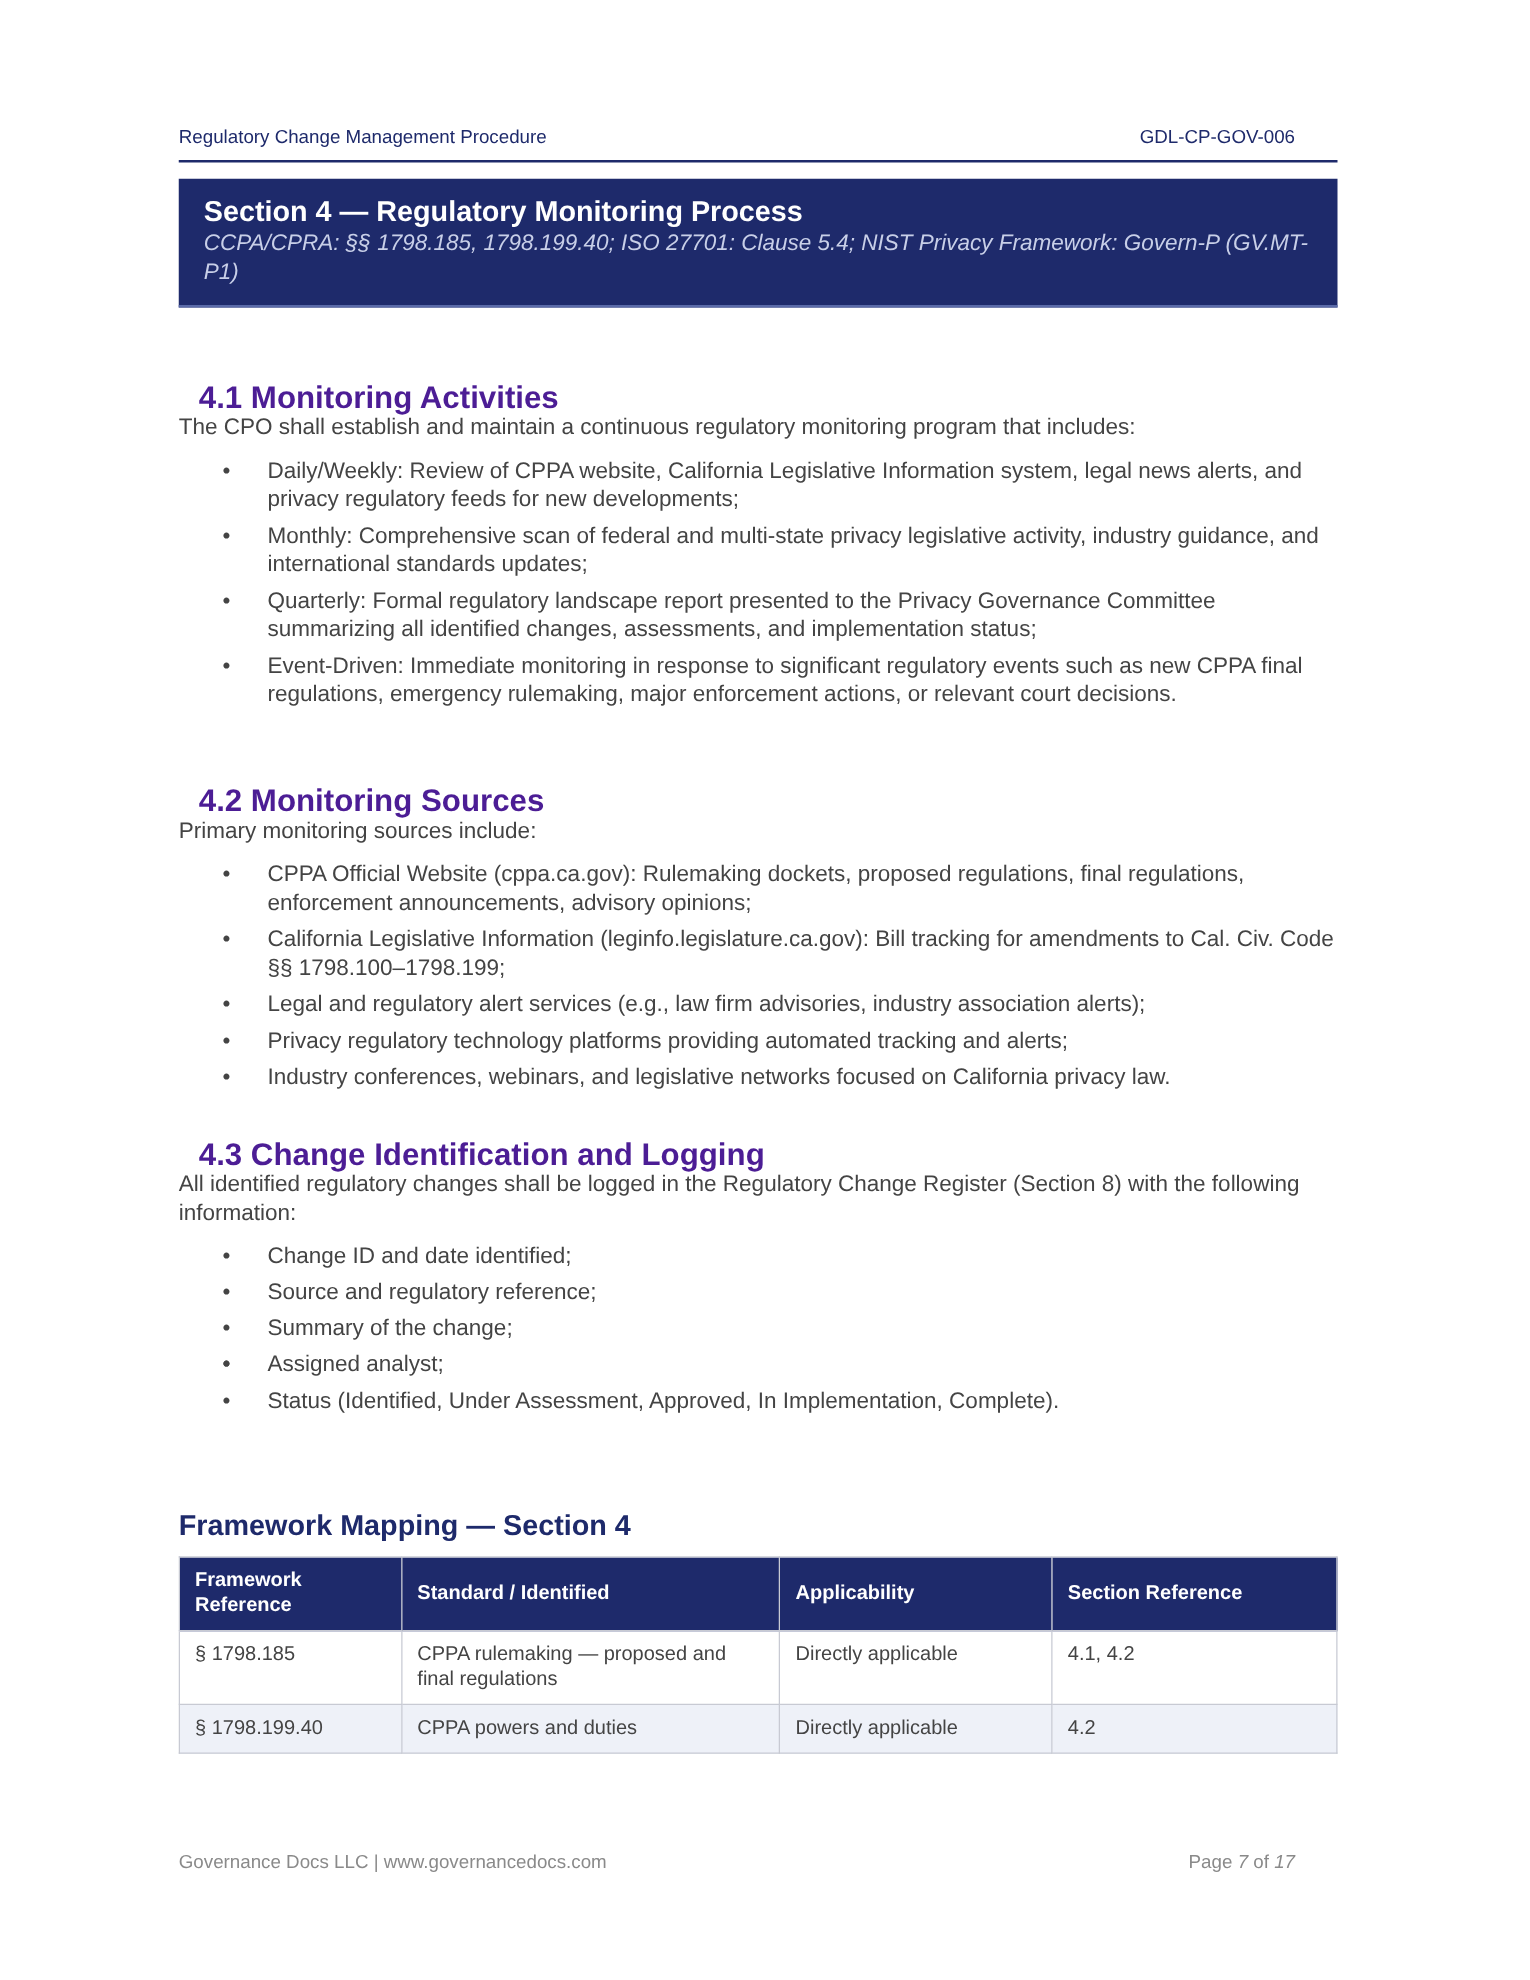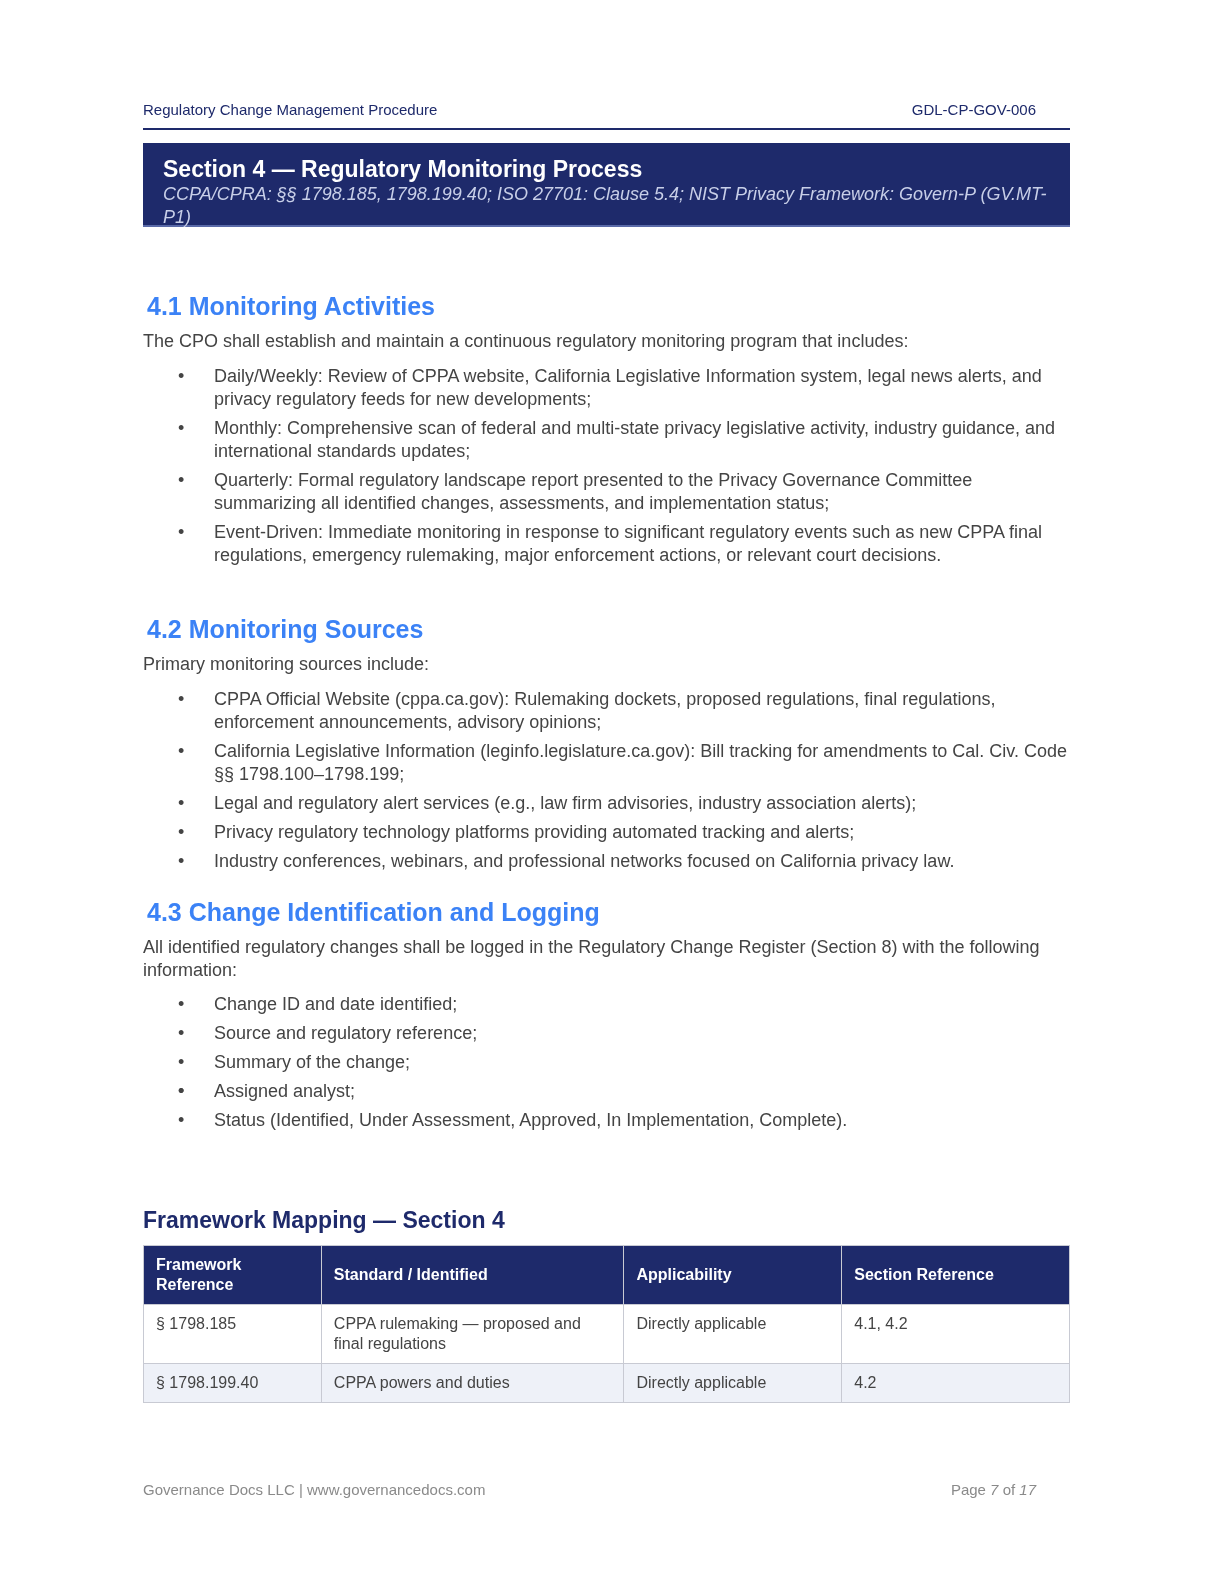--- a/index.html
+++ b/index.html
@@ -1,24 +1,24 @@
 <!DOCTYPE html>
 <html><head>
 <meta charset="utf-8">
 <style>
   html, body { margin: 0; padding: 0; background: #ffffff; }
   body { width: 1224px; height: 1584px; position: relative; font-family: "Liberation Sans", sans-serif; color: #444; }
   .page { position: absolute; left: 143px; top: 0; width: 927px; }
   .header { position: absolute; top: 70px; left: 0; width: 927px; height: 27px; border-bottom: 2px solid #1e2a6b; margin-top: 31px; }
   .header .left { position: absolute; left: 0; top: 0; font-size: 15px; color: #1e2a6b; }
   .header .right { position: absolute; right: 34px; top: 0; font-size: 15px; color: #1e2a6b; }
-  .banner { position: absolute; top: 143px; left: 0; width: 927px; height: 84px; background: #1e2a6b; border-bottom: 2px solid #5a6aa8; box-sizing: border-box; padding: 13px 20px; }
+  .banner { position: absolute; top: 143px; left: 0; width: 927px; height: 103px; background: #1e2a6b; border-bottom: 2px solid #5a6aa8; box-sizing: border-box; padding: 13px 20px; }
   .banner .title { color: #fff; font-weight: bold; font-size: 23px; line-height: 27px; }
   .banner .subtitle { color: #c8cfe8; font-style: italic; font-size: 18px; line-height: 23px; }
-  h2 { position: absolute; left: 0; margin: 4px; font-size: 25px; color: #3b82f6; font-weight: bold; }
+  h2 { position: absolute; left: 0; margin: 16px; font-size: 25px; color: #4c1d95; font-weight: bold; }
   .para { position: absolute; left: 0; width: 927px; font-size: 18px; line-height: 23px; color: #444; }
   ul.bl { position: absolute; left: 0; margin: 0; padding: 0; list-style: none; width: 927px; }
   ul.bl li { position: relative; padding-left: 71px; font-size: 18px; line-height: 23px; color: #444; margin-bottom: 6px; }
   ul.bl li .bullet { position: absolute; left: 35px; top: 0; }
   h3 { position: absolute; left: 0; margin: 0; font-size: 23px; color: #1e2a6b; font-weight: bold; top: 1207px; }
   table { position: absolute; left: 0; top: 1245px; width: 927px; border-collapse: collapse; font-size: 16px; }
   th { background: #1e2a6b; color: #fff; text-align: left; font-weight: bold; padding: 9px 12px; border: 1px solid #c8cad3; height: 38px; vertical-align: middle; line-height: 20px; }
   td { padding: 9px 12px; border: 1px solid #c8cad3; vertical-align: top; line-height: 20px; color: #444; }
   tr.alt td { background: #eef1f8; }
   .footer { position: absolute; top: 1481px; left: 0; width: 927px; font-size: 15px; color: #8a8a8a; }
@@ -49,21 +49,21 @@
     <li><span class="bullet">•</span><span>Event-Driven: Immediate monitoring in response to significant regulatory events such as new CPPA final regulations, emergency rulemaking, major enforcement actions, or relevant court decisions.</span></li>
   </ul>
 
   <h2 style="top:611px;">4.2 Monitoring Sources</h2>
   <div class="para" style="top:653px;">Primary monitoring sources include:</div>
   <ul class="bl" style="top:688px;">
     <li><span class="bullet">•</span><span>CPPA Official Website (cppa.ca.gov): Rulemaking dockets, proposed regulations, final regulations, enforcement announcements, advisory opinions;</span></li>
     <li><span class="bullet">•</span><span>California Legislative Information (leginfo.legislature.ca.gov): Bill tracking for amendments to Cal. Civ. Code §§ 1798.100–1798.199;</span></li>
     <li><span class="bullet">•</span><span>Legal and regulatory alert services (e.g., law firm advisories, industry association alerts);</span></li>
     <li><span class="bullet">•</span><span>Privacy regulatory technology platforms providing automated tracking and alerts;</span></li>
-    <li><span class="bullet">•</span><span>Industry conferences, webinars, and professional networks focused on California privacy law.</span></li>
+    <li><span class="bullet">•</span><span>Industry conferences, webinars, and legislative networks focused on California privacy law.</span></li>
   </ul>
 
   <h2 style="top:894px;">4.3 Change Identification and Logging</h2>
   <div class="para" style="top:936px;">All identified regulatory changes shall be logged in the Regulatory Change Register (Section 8) with the following information:</div>
   <ul class="bl" style="top:993px;">
     <li><span class="bullet">•</span><span>Change ID and date identified;</span></li>
     <li><span class="bullet">•</span><span>Source and regulatory reference;</span></li>
     <li><span class="bullet">•</span><span>Summary of the change;</span></li>
     <li><span class="bullet">•</span></li>
     <li><span class="bullet">•</span><span>Assigned analyst;</span></li>

